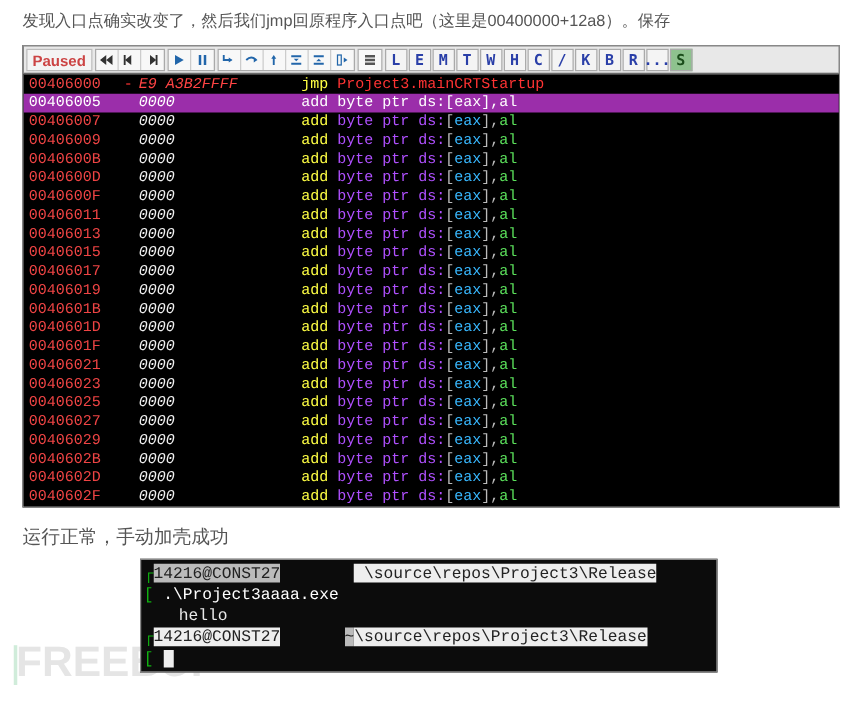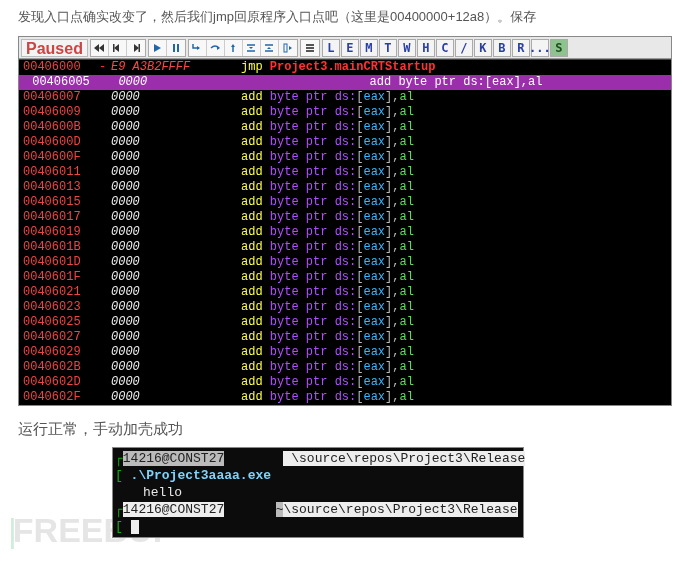--- a/index.html
+++ b/index.html
@@ -29,21 +29,21 @@
       display: flex;
       align-items: center;
       background: #e8e8e8;
       height: 22px;
       border-bottom: 1px solid #999;
       padding-left: 2px;
     }
     .paused {
       color: #c44;
       font-weight: bold;
-      font-size: 16px;
+      font-size: 12px;
       padding: 0 4px;
       height: 18px;
       line-height: 18px;
       border: 1px solid #bbb;
       background: #f4f4f4;
       margin-right: 2px;
     }
     .tb-group {
       display: flex;
       border: 1px solid #aaa;
@@ -86,62 +86,62 @@
       font-size: 12px;
       line-height: 15px;
       color: #ddd;
       border-top: 1px solid #444;
     }
     .row {
       display: flex;
       white-space: pre;
       height: 15px;
     }
-    .row.selected { background: #9b2eaa; text-align: center; }
+    .row.selected { background: #9b2eaa; }
     .addr {
       color: #ef4444;
       width: 80px;
       padding-left: 4px;
     }
     .row.selected .addr { color: #fff; }
     .eip { color: #f33; width: 12px; }
     .bytes {
       color: #f0f0f0;
       width: 130px;
       font-style: italic;
     }
     .row.selected .bytes { color: #fff; }
     .disasm-text { flex: 1; }
     .mn-jmp { color: #ff4; }
     .mn-add { color: #ff4; }
-    .target-jmp { color: #f33; font-weight: bold; }
+    .target-jmp { color: #f33; }
     .kw-byte { color: #b050ff; }
     .kw-ptr { color: #b050ff; }
     .kw-seg { color: #b050ff; }
     .reg { color: #38b8ff; }
     .imm { color: #5be05b; }
     .punct { color: #bbb; }
     .row.selected .mn-add, .row.selected .kw-byte, .row.selected .kw-ptr,
     .row.selected .kw-seg, .row.selected .reg, .row.selected .imm,
     .row.selected .punct { color: #fff; }
     
     .console-pane {
       border: 1px solid #888;
       margin: 0 18px 10px 112px;
-      width: 412px;
+      width: 462px;
       background: #0c0c0c;
       font-family: Consolas, "Courier New", monospace;
       font-size: 13px;
       line-height: 17px;
       padding: 2px 0;
     }
     .c-line { white-space: pre; padding: 0 2px; }
     .c-green { color: #10b010; }
     .c-white { color: #e8e8e8; margin-left: 28px; }
-    .c-yellow { color: #7dd3fc; font-weight: bold; }
+    .c-yellow { color: #ffffff; }
     .c-rev-white { background: #eee; color: #222; }
     .c-rev-grey { background: #bbb; color: #222; }
     .cursor-block {
       display: inline-block;
       width: 8px;
       height: 14px;
       background: #eee;
       vertical-align: middle;
     }
     

